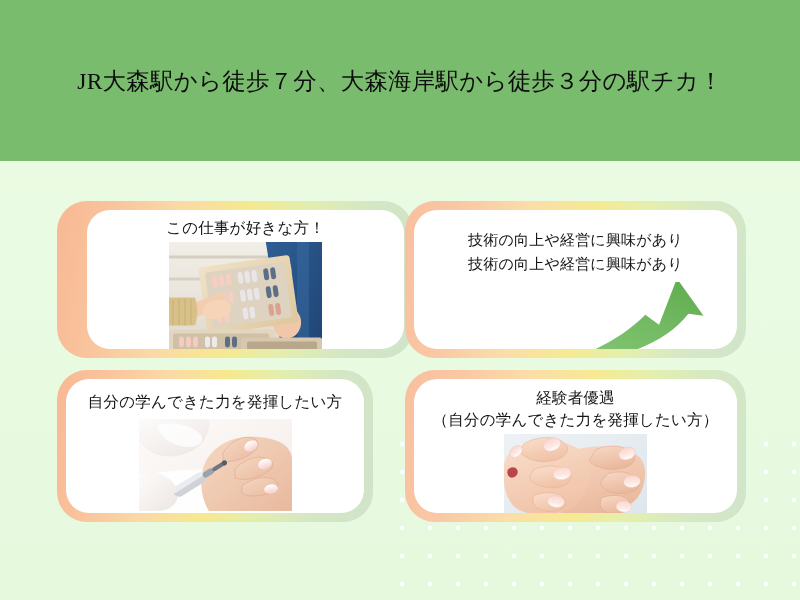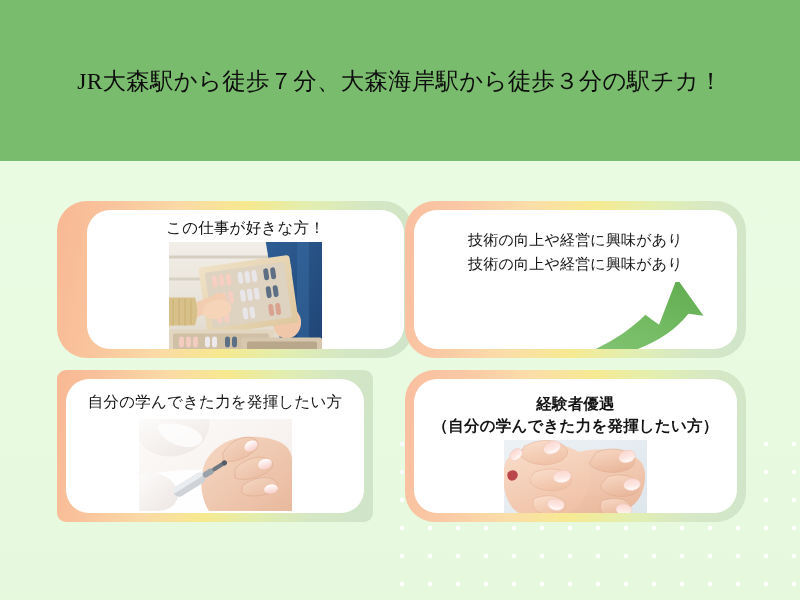--- a/index.html
+++ b/index.html
@@ -99,38 +99,38 @@
     border-radius: 23px;
     position: relative;
     overflow: hidden;
     display: flex;
     flex-direction: column;
     align-items: center;
   }
 
   #card-1 { left: 57px;  top: 201px; width: 356px; height: 157px; padding-left: 30px; }
   #card-2 { left: 405px; top: 201px; width: 341px; height: 157px; }
-  #card-3 { left: 57px;  top: 370px; width: 316px; height: 152px; border-radius: 9px; }
+  #card-3 { left: 57px;  top: 370px; width: 316px; height: 152px; }
   #card-4 { left: 405px; top: 370px; width: 341px; height: 152px; }
 
   .card-text {
     font-size: 15.5px;
     line-height: 22px;
     color: #141414;
     text-align: center;
     letter-spacing: 0.2px;
     white-space: nowrap;
     position: relative;
     z-index: 3;
   }
 
   #card-1 .card-text { margin-top: 7px; }
   #card-2 .card-text { margin-top: 18px; font-size: 15px; line-height: 24px; }
   #card-3 .card-text { margin-top: 12px; }
-  #card-4 .card-text { margin-top: 14px; font-weight: bold; }
+  #card-4 .card-text { margin-top: 8px; }
 
   
   .photo {
     position: relative;
     overflow: hidden;
     z-index: 2;
   }
   #photo-1 { width: 153px; height: 116px; margin-top: 3px; }
   #photo-3 { width: 153px; height: 92px;  margin-top: 6px; }
   #photo-4 { width: 143px; height: 92px;  margin-top: 3px; }

